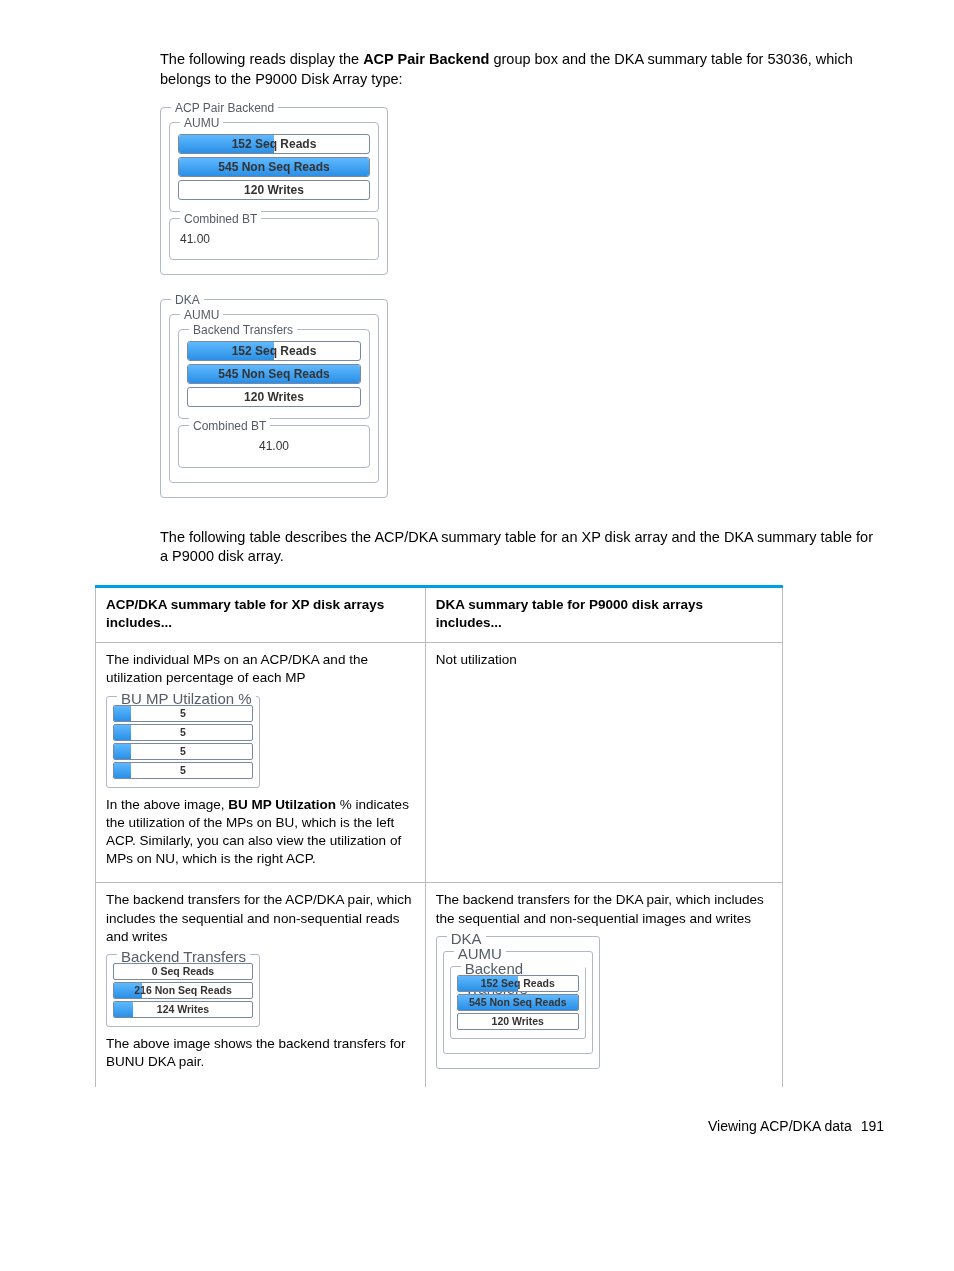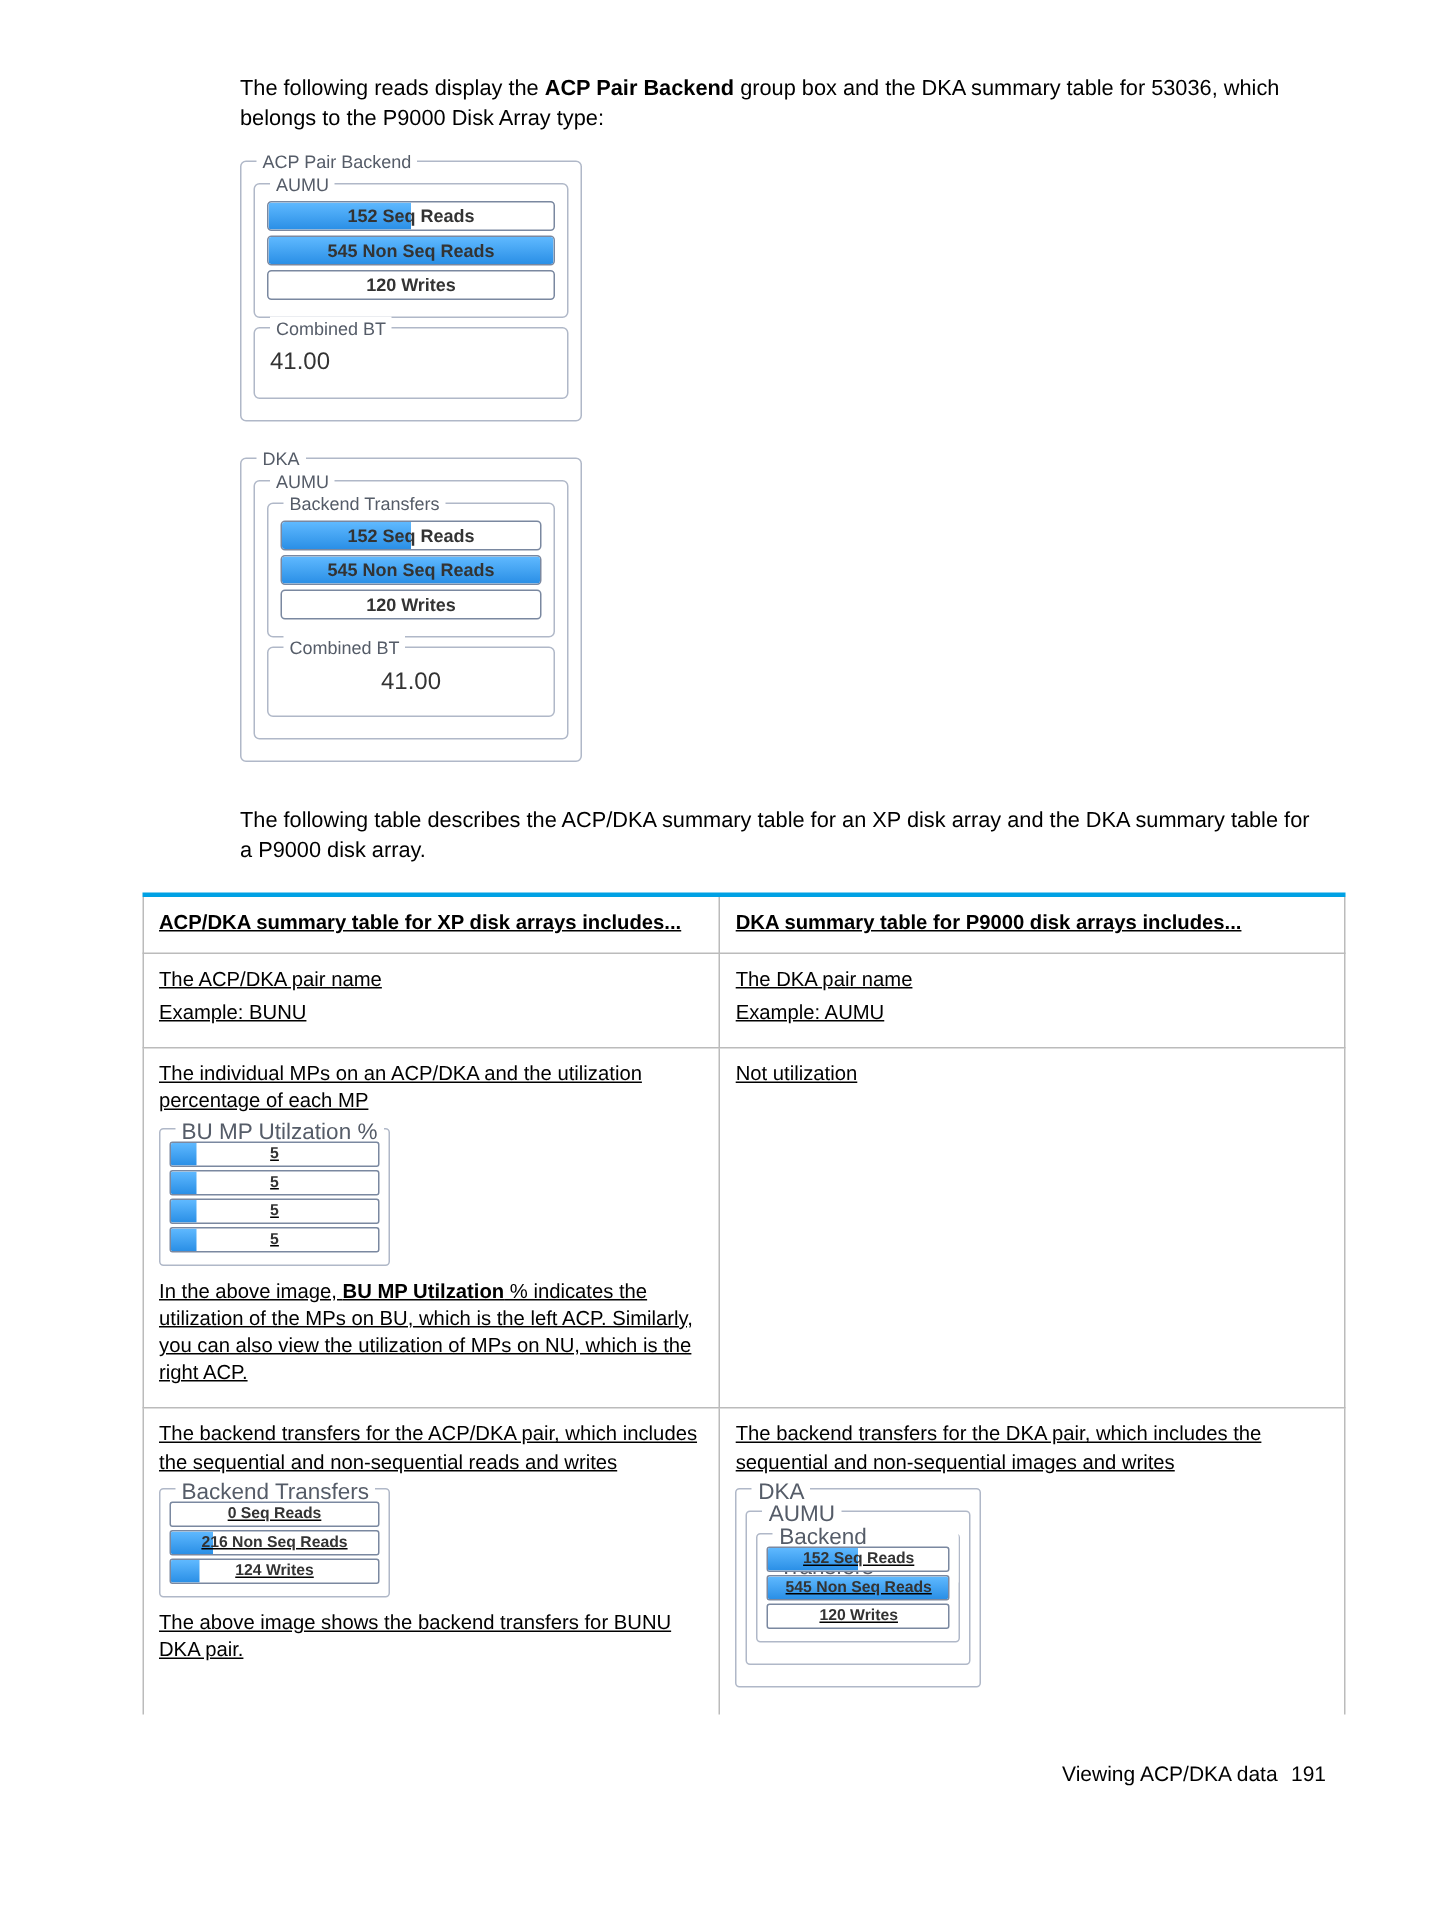--- a/index.html
+++ b/index.html
@@ -52,30 +52,29 @@
     position: relative;
     overflow: hidden;
   }
   .bar .fill {
     position: absolute;
     left: 0; top: 0; bottom: 0;
     background: linear-gradient(#5fb9ff,#2a8fe6);
     z-index: 0;
   }
   .bar .txt { position: relative; z-index: 1; display:block; width:100%; }
-  .val-plain { padding: 4px 2px; font-size: 16px; color:#333; text-align:center;}
+  .val-plain { padding: 4px 2px; font-size: 12px; color:#333; text-align:center;}
   .val-left { text-align:left; }
 
   
   table.summary {
     border-collapse: collapse;
-    width: 802px;
+    width: 688px;
     margin: 0 0 0 25px;
     font-size: 13.5px;
-    text-decoration: underline;
   }
   table.summary td, table.summary th {
     border-left: 1px solid #bbb;
     border-right: 1px solid #bbb;
     border-bottom: 1px solid #bbb;
     padding: 8px 10px 10px 10px;
     vertical-align: top;
     text-align: left;
     font-weight: normal;
   }
@@ -194,30 +193,20 @@
       <col style="width:48%">
       <col style="width:52%">
     </colgroup>
   <thead>
     <tr>
       <th>ACP/DKA summary table for XP disk arrays includes...</th>
       <th>DKA summary table for P9000 disk arrays includes...</th>
     </tr>
   </thead>
   <tbody>
-    <tr>
-      <td>
-        <div class="cell-p">The ACP/DKA pair name</div>
-        <div class="cell-p">Example: BUNU</div>
-      </td>
-      <td>
-        <div class="cell-p">The DKA pair name</div>
-        <div class="cell-p">Example: AUMU</div>
-      </td>
-    </tr>
     <tr>
       <td>
         <div class="cell-p">The individual MPs on an ACP/DKA and the utilization percentage of each MP</div>
         <div class="mini-group">
           <span class="group-label">BU MP Utilzation %</span>
           <div class="mini-bar">
               <div class="fill" style="width:12%"></div>
               <span class="txt">5</span>
             </div>
           <div class="mini-bar">

